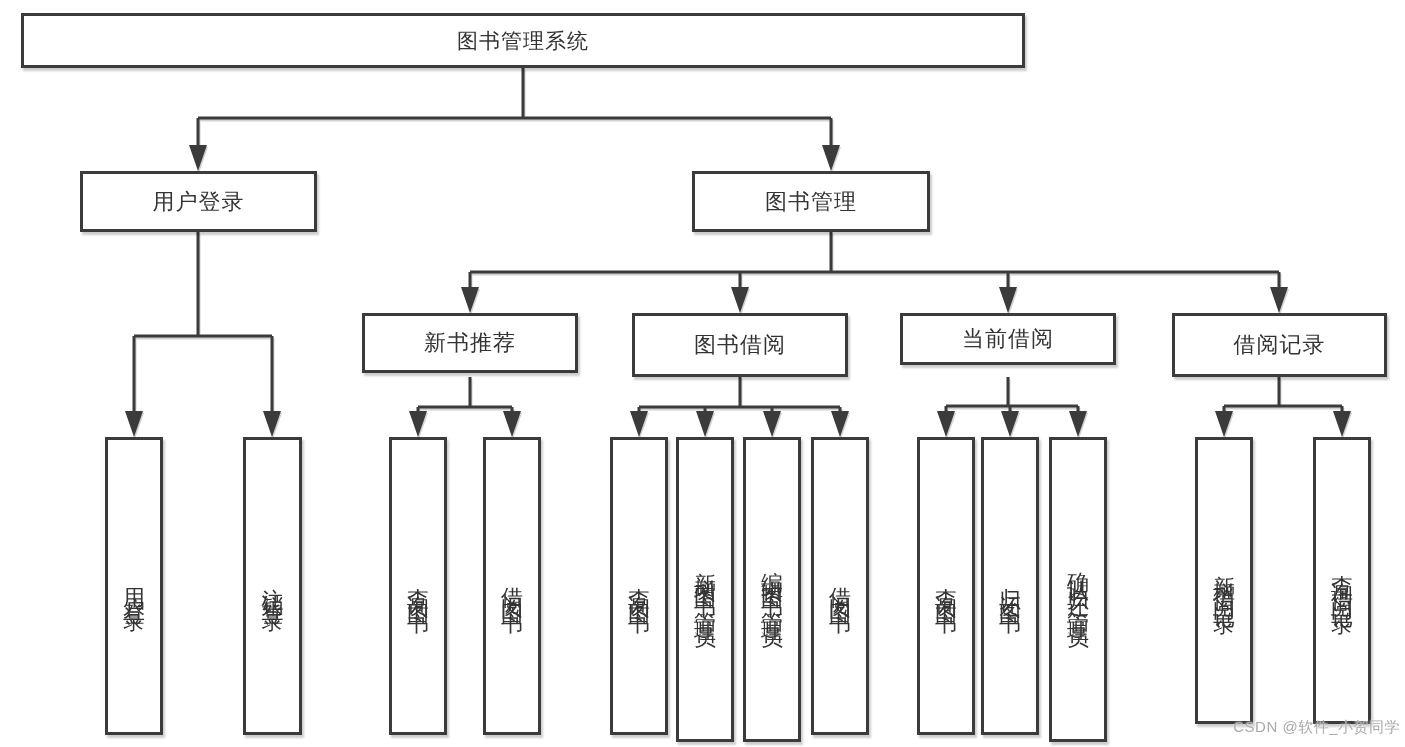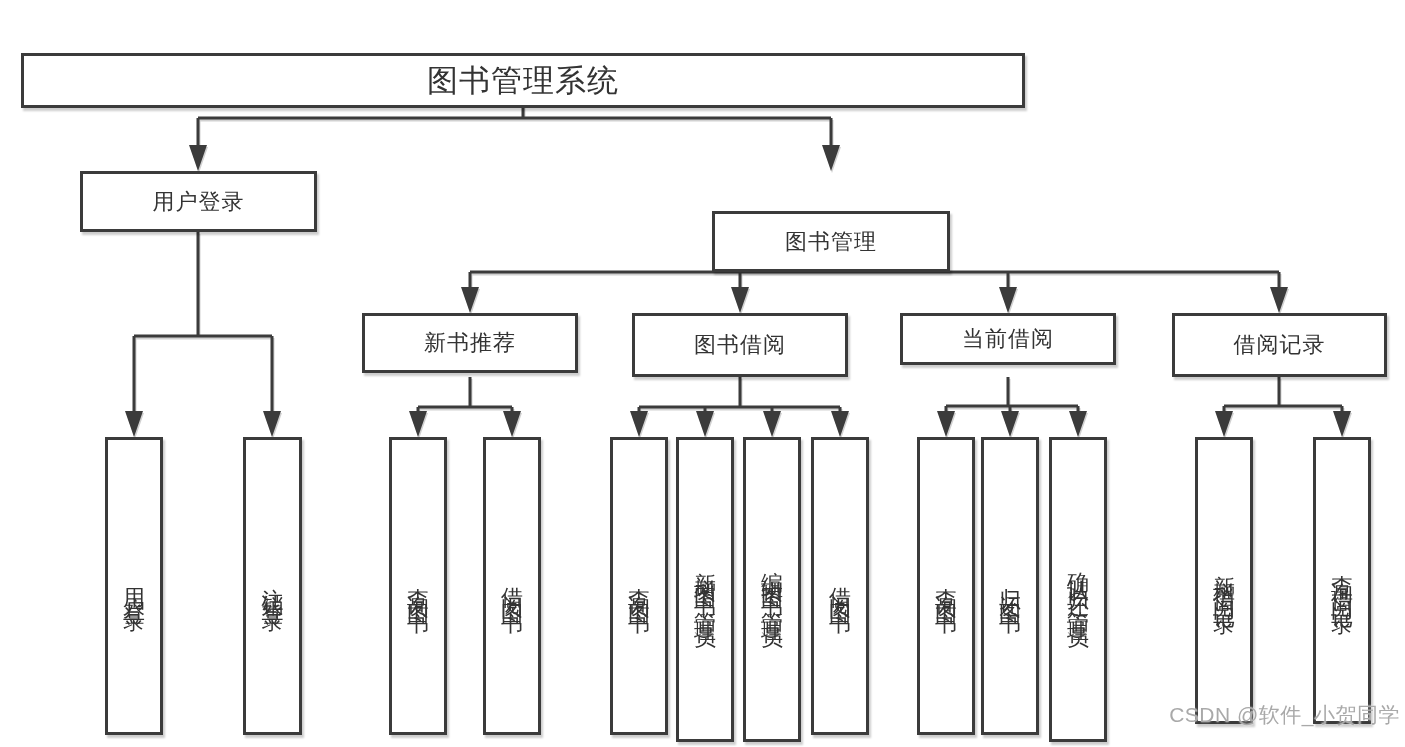--- a/index.html
+++ b/index.html
@@ -33,36 +33,35 @@
     align-items: center;
     justify-content: center;
     box-shadow: 2px 3px 2px rgba(0,0,0,0.20);
   }
   .box.h {
     font-size: 22px;
     letter-spacing: 1px;
     white-space: nowrap;
   }
   .box.root {
-    font-size: 31px;
-    margin-top: 40px;
+    font-size: 21px;
   }
   .box.v {
     font-size: 22px;
     writing-mode: vertical-rl;
     text-orientation: mixed;
     letter-spacing: 8px;
     line-height: 1;
   }
   .watermark {
     position: absolute;
     right: 5px;
-    bottom: 18px;
+    bottom: 10px;
     z-index: 3;
-    font-size: 21px;
+    font-size: 15px;
     letter-spacing: 0.5px;
     color: var(--watermark, #a9a9a9);
     text-shadow: 0 0 2px #ffffff;
     white-space: nowrap;
   }
 </style>
 </head>
 <body>
 
 <div class="canvas" style="--bg: #ffffff; --box-border: #3b3b3b; --box-fill: #ffffff; --text: #333333; --watermark: #a9a9a9;">
@@ -86,21 +85,21 @@
       <polygon points="937,411 955,411 946,437" fill="#3b3b3b"></polygon>
       <polygon points="1001,411 1019,411 1010,437" fill="#3b3b3b"></polygon>
       <polygon points="1069,411 1087,411 1078,437" fill="#3b3b3b"></polygon>
       <polygon points="1215,411 1233,411 1224,437" fill="#3b3b3b"></polygon>
       <polygon points="1333,411 1351,411 1342,437" fill="#3b3b3b"></polygon>
     </svg>
 
   <div class="box h root" style="left:21px; top:13px; width:1004px; height:55px;">图书管理系统</div>
 
   <div class="box h" style="left:80px; top:171px; width:237px; height:61px;">用户登录</div>
-  <div class="box h" style="left:712px; top:171px; width:238px; height:61px;margin-top:40px;">图书管理</div>
+  <div class="box h" style="left:692px; top:171px; width:238px; height:61px;">图书管理</div>
 
   <div class="box h" style="left:362px; top:313px; width:216px; height:60px;">新书推荐</div>
   <div class="box h" style="left:632px; top:313px; width:216px; height:64px;">图书借阅</div>
   <div class="box h" style="left:900px; top:313px; width:216px; height:52px;">当前借阅</div>
   <div class="box h" style="left:1172px; top:313px; width:215px; height:64px;">借阅记录</div>
 
   <div class="box v" style="left:105px; top:437px; width:58px; height:298px;">用户登录</div>
   <div class="box v" style="left:243px; top:437px; width:59px; height:298px;">注销登录</div>
 
   <div class="box v" style="left:389px; top:437px; width:58px; height:298px;">查询图书</div>

